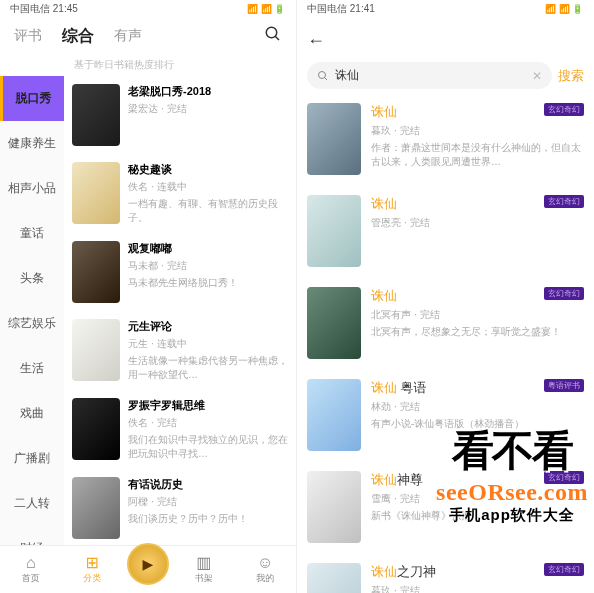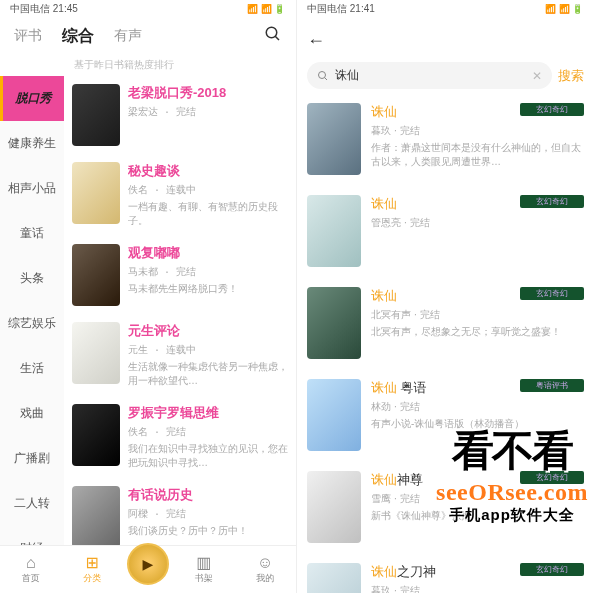--- a/index.html
+++ b/index.html
@@ -13,33 +13,33 @@
 
     
     .top-tabs { display: flex; align-items: center; padding: 6px 14px; gap: 20px; height: 36px; }
     .top-tab { font-size: 14px; color: #999; }
     .top-tab.active { font-size: 16px; color: #222; font-weight: 600; }
     .search-icon-left { margin-left: auto; font-size: 18px; color: #333; }
     .sort-note { font-size: 10px; color: #bbb; padding: 4px 0 4px 74px; }
     .content-left { display: flex; height: 480px; }
     .side-cat { width: 64px; background: #fafafa; overflow: hidden; }
     .side-item { font-size: 12px; color: #555; padding: 14px 6px; text-align: center; }
-    .side-item.active { color: #222; font-weight: 600; background: #ec4899; border-left: 3px solid #ffb000; font-style: italic; }
+    .side-item.active { color: #222; font-weight: 600; background: #8b5cf6; border-left: 3px solid #ffb000; }
     .book-list { flex: 1; overflow: hidden; padding: 0 8px; }
     .book-item { display: flex; gap: 8px; padding: 8px 0; }
     .thumb { width: 48px; height: 62px; border-radius: 4px; background: linear-gradient(135deg,#8a7a6a,#3b2f2a); flex-shrink: 0; }
     .thumb.t1 { background: linear-gradient(135deg,#3a3a3a,#1a1a1a); }
     .thumb.t2 { background: linear-gradient(135deg,#f0e4c0,#d4b870); }
     .thumb.t3 { background: linear-gradient(135deg,#6a5a4a,#2a1a0a); }
     .thumb.t4 { background: linear-gradient(135deg,#f5f5f0,#d0d0c8); }
     .thumb.t5 { background: linear-gradient(135deg,#2a2a2a,#000); }
     .thumb.t6 { background: linear-gradient(135deg,#aaa,#666); }
     .book-info { flex: 1; overflow: hidden; }
-    .book-title { font-size: 13px; color: #ec4899; font-weight: 600; margin-bottom: 3px; white-space: nowrap; overflow: hidden; }
-    .book-meta { font-size: 10px; color: #aaa; margin-bottom: 3px; font-family: Liberation Mono, monospace; }
+    .book-title { font-size: 11px; color: #000000; font-weight: 600; margin-bottom: 3px; white-space: nowrap; overflow: hidden; }
+    .book-meta { font-size: 10px; color: #aaa; margin-bottom: 3px; }
     .book-desc { font-size: 10px; color: #aaa; line-height: 1.4; max-height: 28px; overflow: hidden; }
     .bottom-nav { position: absolute; bottom: 0; left: 0; right: 0; height: 48px; display: flex; align-items: center; border-top: 1px solid #eee; background: #fff; }
     .nav-item { flex: 1; display: flex; flex-direction: column; align-items: center; gap: 1px; font-size: 9px; color: #888; }
     .nav-item.active { color: #f5a623; }
     .nav-icon { font-size: 16px; line-height: 1; }
     .play-btn { width: 42px; height: 42px; border-radius: 50%; background: radial-gradient(circle,#ffd070,#d4a020); border: 2px solid #f0c050; display: flex; align-items: center; justify-content: center; margin: 0 4px; position: relative; top: -6px; }
 
     
     .search-header { display: flex; align-items: center; padding: 6px 10px; gap: 8px; height: 40px; }
     .back-btn { font-size: 18px; color: #333; }
@@ -55,21 +55,21 @@
     .rthumb.r2 { background: linear-gradient(135deg,#d8e8e8,#a0c0c0); }
     .rthumb.r3 { background: linear-gradient(135deg,#6a8a7a,#2a4a3a); }
     .rthumb.r4 { background: linear-gradient(135deg,#c0e0f8,#80b0e0); }
     .rthumb.r5 { background: linear-gradient(135deg,#f0f0f0,#c0c0c0); }
     .rthumb.r6 { background: linear-gradient(135deg,#e0ecf0,#b0c8d0); }
     .rinfo { flex: 1; position: relative; }
     .rtitle { font-size: 13px; color: #f5a623; font-weight: 500; margin-bottom: 3px; }
     .rtitle .suffix { color: #333; }
     .rmeta { font-size: 10px; color: #aaa; margin-bottom: 3px; }
     .rdesc { font-size: 10px; color: #aaa; line-height: 1.4; max-height: 28px; overflow: hidden; }
-    .rtag { position: absolute; right: 0; top: 0; font-size: 8px; color: #c8a8e8; background: #14532d; padding: 1px 16px; border-radius: 2px; }
+    .rtag { position: absolute; right: 0; top: 0; font-size: 8px; color: #c8a8e8; background: #4c1d95; padding: 1px 4px; border-radius: 2px; }
 
     
     .watermark { position: absolute; right: 6px; bottom: 68px; text-align: center; pointer-events: none; }
     .wm-big { font-size: 42px; font-weight: 900; color: #000; font-family: "STKaiti","KaiTi",serif; letter-spacing: -2px; text-shadow: 2px 2px 0 #fff, -1px -1px 0 #fff; }
     .wm-url { font-size: 24px; color: #ff7a1a; font-weight: 900; font-family: "Comic Sans MS",cursive; letter-spacing: 0.5px; text-shadow: 1px 1px 0 #fff; }
     .wm-sub { font-size: 15px; color: #000; font-weight: 600; letter-spacing: 1px; text-shadow: 1px 1px 0 #fff; }
   </style>
 </head>
 <body>
 

